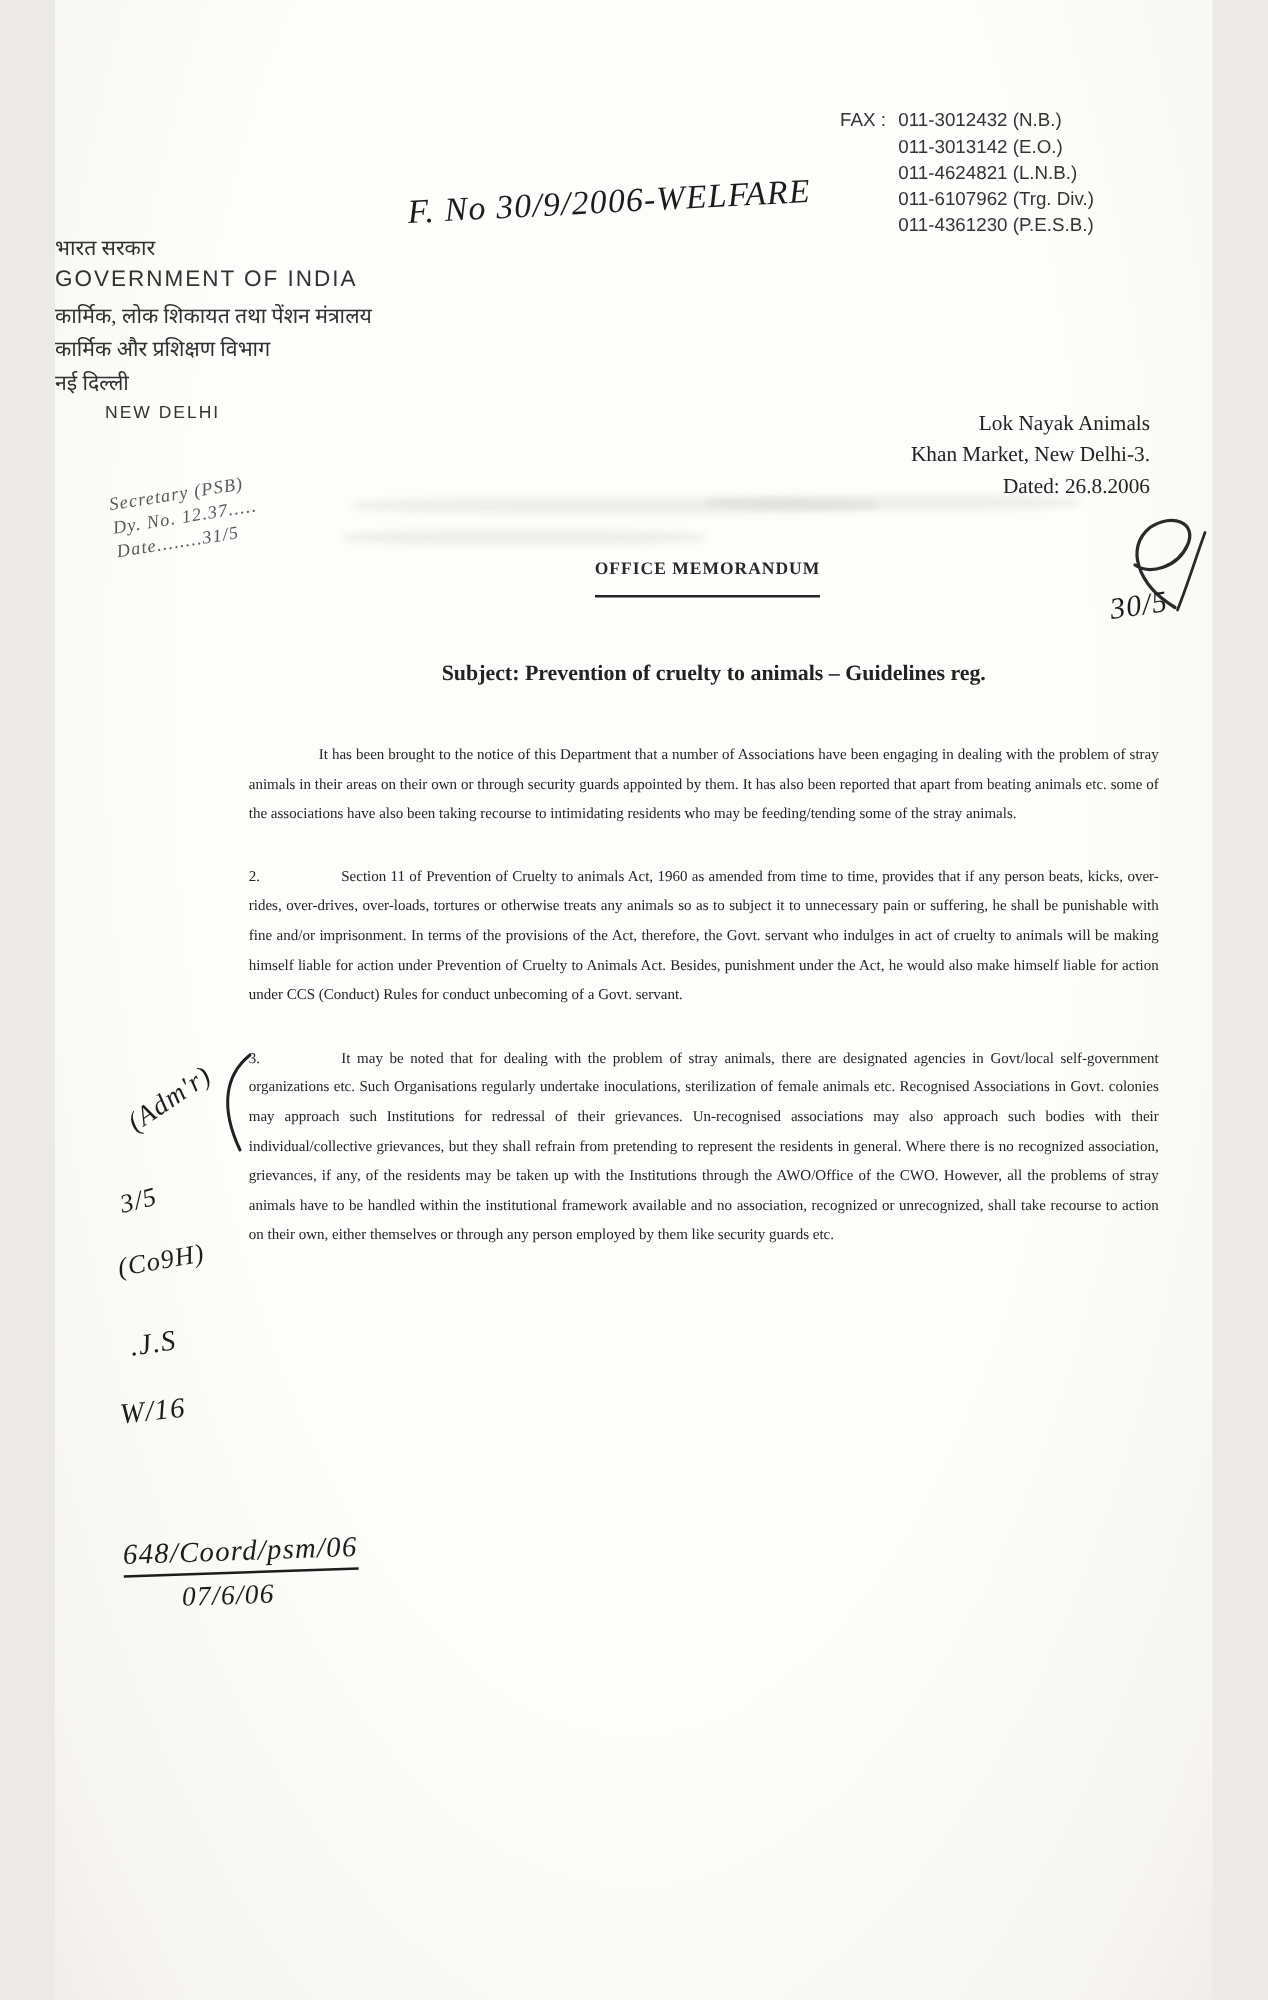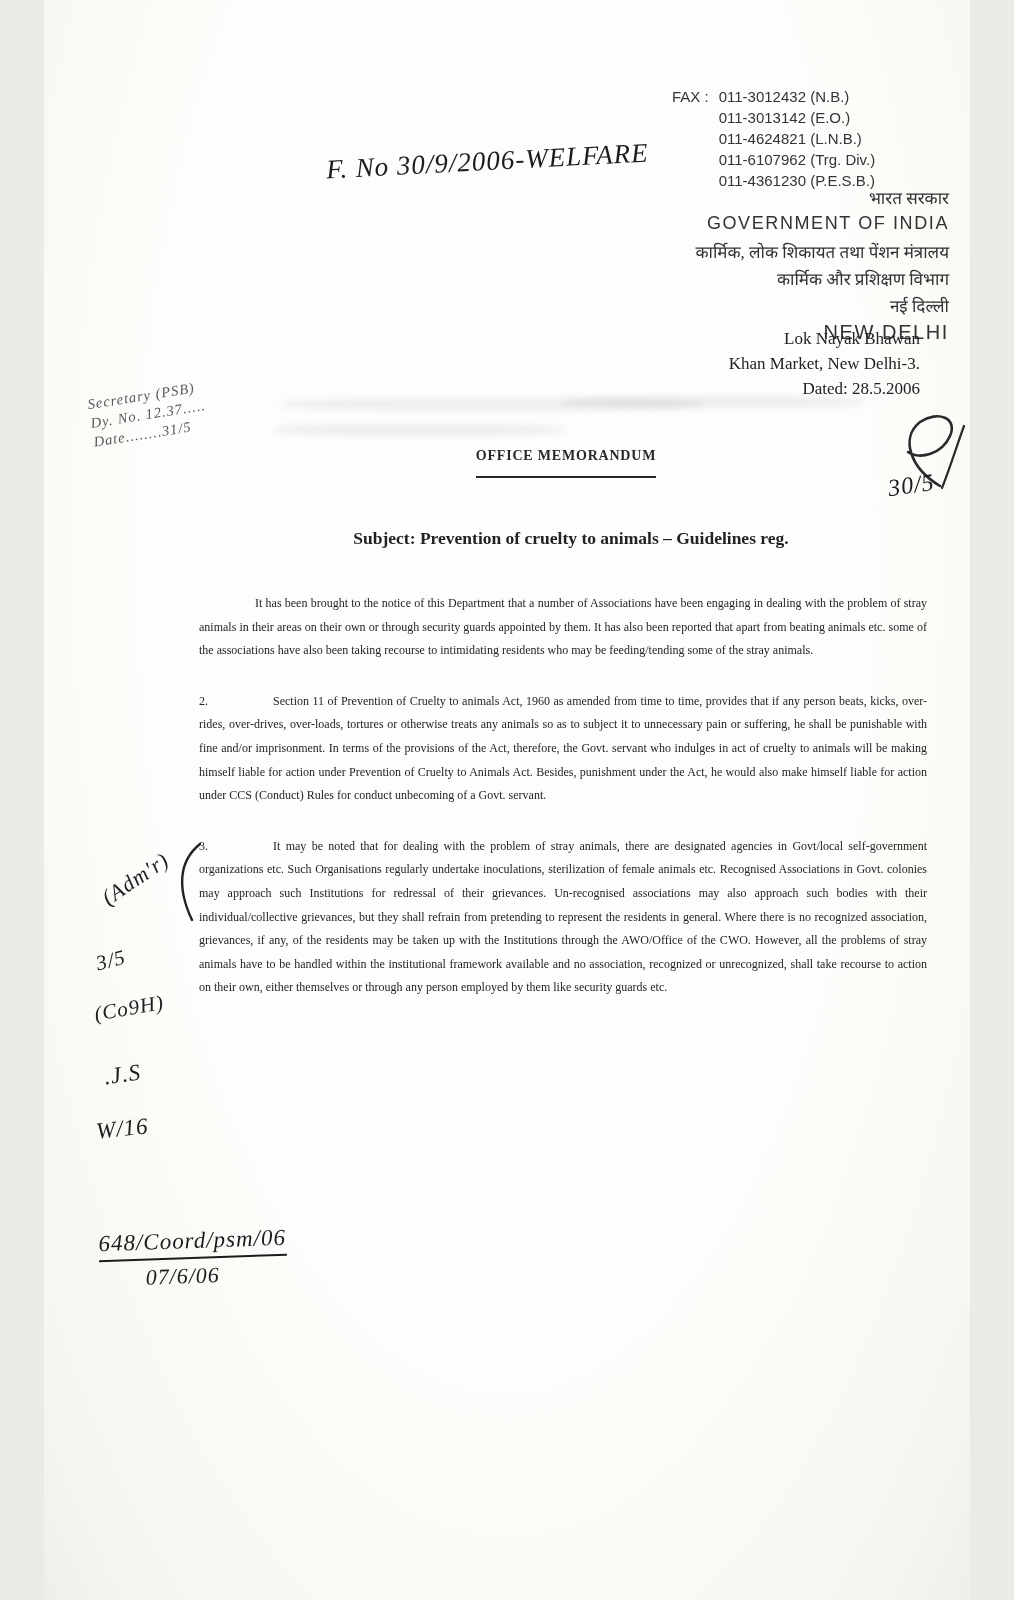--- a/index.html
+++ b/index.html
@@ -20,25 +20,25 @@
          font-family:"Liberation Sans", sans-serif; font-size:15px; line-height:21px; color:#343434; }
   .fax .fax-label { white-space:nowrap; }
   .fax .fax-lines div { white-space:nowrap; }
 
   
   .hand { font-family:"Liberation Serif", serif; font-style:italic; color:#1c1c1c; letter-spacing:1px; }
 
   .fileno { position:absolute; top:146px; left:282px; font-size:27px; transform:rotate(-3deg); white-space:nowrap; }
 
   
-  .letterhead { position:absolute; top:186px; left:0; width:905px; text-align:right; }
+  .letterhead { position:absolute; top:186px; left:0; width:905px; text-align:left; }
   .lh-hindi { font-size:17px; color:#303030; margin-bottom:4px; }
   .lh-en { font-family:"Liberation Sans", sans-serif; font-size:18px; letter-spacing:1.6px;
            color:#323232; margin-bottom:6px; }
-  .lh-en.small { font-size:20px; }
+  .lh-en.small { font-size:14px;padding-left:40px; }
 
   
   .addr { position:absolute; top:326px; left:614px; width:262px; text-align:right;
           font-size:17px; line-height:25px; color:#222; }
 
   
   .stamp { position:absolute; top:386px; left:46px; transform:rotate(-9deg);
            font-size:14.5px; line-height:19px; color:#474747; opacity:.9; }
   .stamp div { white-space:nowrap; }
 
@@ -101,23 +101,23 @@
   <div class="letterhead">
     <div class="lh-hindi">भारत सरकार</div>
     <div class="lh-en">GOVERNMENT OF INDIA</div>
     <div class="lh-hindi">कार्मिक, लोक शिकायत तथा पेंशन मंत्रालय</div>
     <div class="lh-hindi">कार्मिक और प्रशिक्षण विभाग</div>
     <div class="lh-hindi">नई दिल्ली</div>
     <div class="lh-en small">NEW DELHI</div>
   </div>
 
   <div class="addr">
-    <div>Lok Nayak Bhawan</div>
+    <div>Lok Nayak Animals</div>
     <div>Khan Market, New Delhi-3.</div>
-    <div>Dated: 28.5.2006</div>
+    <div>Dated: 26.8.2006</div>
   </div>
 
   <div class="stamp hand">
     <div>Secretary (PSB)</div>
     <div>Dy. No. 12.37.....</div>
     <div>Date........31/5</div>
   </div>
 
   <div class="smudge" style="top:398px; left:238px; width:420px; height:13px;"></div>
   <div class="smudge" style="top:424px; left:230px; width:290px; height:12px;"></div>

